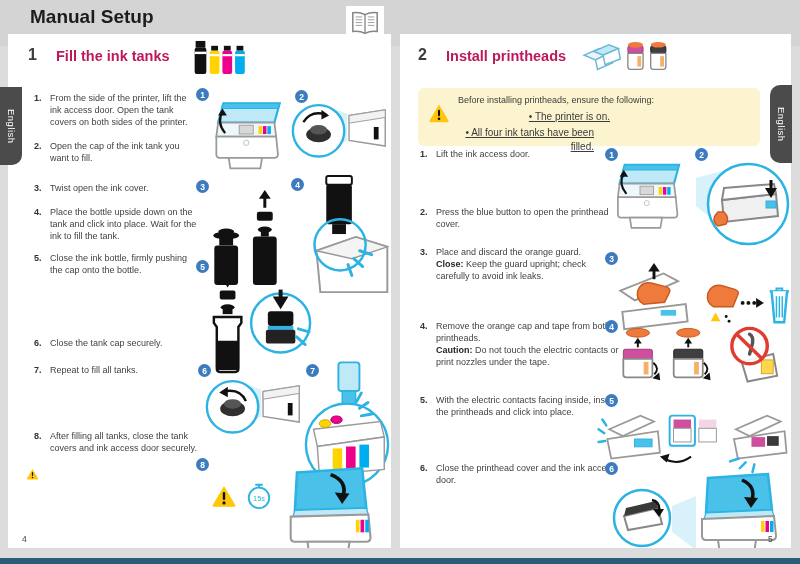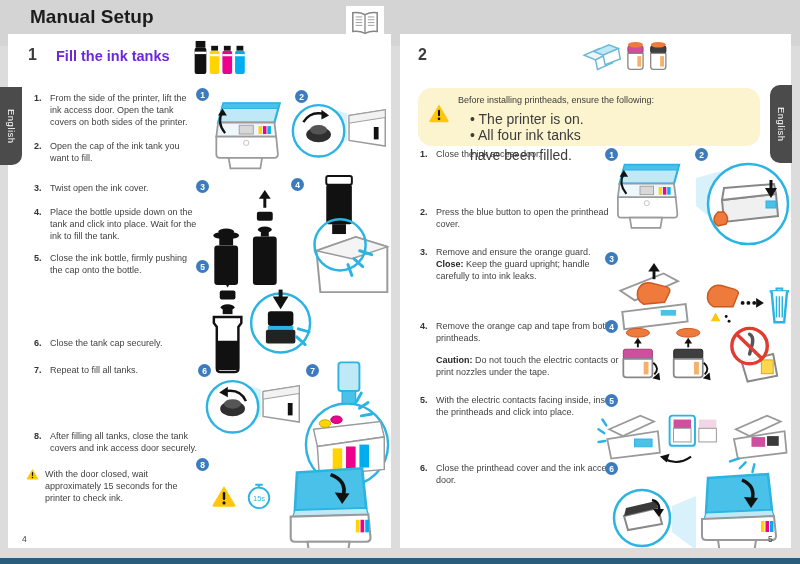--- a/index.html
+++ b/index.html
@@ -14,34 +14,34 @@
               display:flex; align-items:center; justify-content:center; z-index:5; }
   .page { position:absolute; top:34px; height:514px; background:#fff; overflow:hidden; }
   .page-left  { left:8px;   width:383px; }
   .page-right { left:400px; width:391px; }
   .lang-tab { position:absolute; width:22px; height:78px; background:#4b4b4b; z-index:6;
               display:flex; align-items:center; justify-content:center; }
   .lang-tab span { writing-mode:vertical-rl; font-size:9.5px; color:#fff; letter-spacing:.5px; }
   .tab-left  { left:0;     top:87px; border-radius:0 0 10px 0; }
   .tab-right { left:770px; top:85px; border-radius:10px 0 0 10px; }
   .sec-num   { position:absolute; font-size:16px; font-weight:bold; color:#3c3c3c; }
-  .sec-title { position:absolute; font-size:14.5px; font-weight:bold; color:#6d28d9; }
+  .sec-title { position:absolute; font-size:14.5px; font-weight:bold; color:#be185d; }
   .step { position:absolute; display:flex; gap:5px; font-size:9px; color:#424242; line-height:1.35; }
   .step .step-num { font-weight:bold; min-width:11px; color:#333; }
   .step b { color:#262626; }
   .lcol .step-text { width:150px; }
   .rcol .step-text { width:185px; }
   .fig-badge { position:absolute; width:13px; height:13px; border-radius:50%; background:#3c7cbe;
                color:#fff; font-size:8.5px; font-weight:bold; display:flex; align-items:center;
                justify-content:center; z-index:3; }
   .fig { position:absolute; }
   .notice { position:absolute; left:18px; top:54px; width:342px; height:58px;
-            background:#fcf3cf; border-radius:14px; }
+            background:#fcf3cf; border-radius:6px;text-align:right; }
   .notice-intro { position:absolute; left:40px; top:7px; font-size:9px; color:#3c3c3c; }
-  .bullet { position:absolute; font-size:14px; color:#3c3c3c; line-height:1.4; }
+  .bullet { position:absolute; font-size:10px; color:#3c3c3c; line-height:1.4;text-decoration:underline; }
   .bullet::before { content:"•   "; }
   .door-warning { position:absolute; display:flex; gap:6px; font-size:9px; color:#424242; line-height:1.35; }
   .door-warning .dw-text { width:150px; }
   .pagenum { position:absolute; font-size:8.5px; color:#444; }
   .bottom-bar { position:absolute; left:0; bottom:0; width:800px; height:6px; background:#2a5d7c; }
 </style>
 </head>
 <body>
 
 <div class="header-band">
@@ -111,21 +111,20 @@
   <div class="step" style="left:26px;top:396px">
     <span class="step-num">8.</span>
     <span class="step-text">After filling all tanks, close the tank covers and ink access door securely.</span>
   </div>
   <div class="door-warning" style="left:18px;top:434px">
     <svg width="13" height="12" viewBox="0 0 30 27">
       <path d="M15 2 L28 24 Q29 26 26 26 H4 Q1 26 2 24 Z" fill="#ffc60b"></path>
       <rect x="13.6" y="9" width="2.8" height="9" rx="1.4" fill="#111"></rect>
         <circle cx="15" cy="21.5" r="1.8" fill="#111"></circle>
     </svg>
-    <span class="dw-text">With the door closed, wait approximately 15 seconds for the printer to check ink.</span>
   </div>
 
   <div class="fig-badge" style="left:188px;top:54px">1</div>
   <svg class="fig" style="left:196px;top:60px" width="88" height="88" viewBox="0 0 100 95">
     <path d="M22 8 L86 8 L80 30 L16 30 Z" fill="#bfe9f7" stroke="#2bb3e3" stroke-width="2.5"></path>
     <path d="M22 8 L86 8 L84 14 L20 14 Z" fill="#49c1e8" stroke="#2bb3e3" stroke-width="1.2"></path>
     <path d="M16 30 L80 30 L82 46 L14 46 Z" fill="#eef7fb" stroke="#9a9a9a" stroke-width="2"></path>
     <rect x="40" y="33" width="16" height="10" fill="#d8d8d8" stroke="#9a9a9a"></rect>
     <rect x="62" y="34" width="4" height="9" fill="#ffd400"></rect>
       <rect x="67" y="34" width="4" height="9" fill="#ec008c"></rect>
@@ -253,20 +252,21 @@
     <path d="M30 76 L70 76 L68 90 L32 90 Z" fill="#fff" stroke="#9a9a9a" stroke-width="2"></path>
     <path d="M52 12 Q68 18 64 32" fill="none" stroke="#111" stroke-width="3.5"></path>
       <polygon points="63,40 56,29 70,30" fill="#111"></polygon>
   </svg>
 
   <div class="pagenum" style="left:14px;top:500px">4</div>
 </div>
 
 <div class="page page-right rcol">
   <div class="sec-num" style="left:18px;top:12px">2</div>
+  <div class="sec-title" style="left:46px;top:14px">Install printheads</div>
   <svg class="fig" style="left:178px;top:6px" width="95" height="38" viewBox="0 0 95 40">
     <path d="M4 16 L20 9 L32 13 L16 21 Z" fill="#eaf6fb" stroke="#6ab7d8" stroke-width="1.5"></path>
     <path d="M16 21 L32 13 L34 24 L18 31 Z" fill="#fff" stroke="#6ab7d8" stroke-width="1.5"></path>
     <path d="M14 12 L30 5 L40 9 L24 16 Z" fill="#bfe9f7" stroke="#6ab7d8" stroke-width="1.5"></path>
     <path d="M24 16 L40 9 L42 20 L26 26 Z" fill="#fff" stroke="#6ab7d8" stroke-width="1.5"></path>
     <rect x="50" y="6" width="16" height="8" rx="2" fill="#cf4f9e" stroke="#a03c78" stroke-width="1"></rect>
     <path d="M50 14 h16 v14 q0 3 -3 3 h-10 q-3 0 -3 -3 z" fill="#fff" stroke="#888" stroke-width="1.4"></path>
     <rect x="60" y="17" width="4" height="11" fill="#f5b06a"></rect>
     <ellipse cx="58" cy="5" rx="8" ry="3" fill="#ee7a3c"></ellipse>
     <rect x="74" y="6" width="16" height="8" rx="2" fill="#3f3f3f" stroke="#222" stroke-width="1"></rect>
@@ -276,46 +276,46 @@
   </svg>
 
   <div class="notice">
     <svg style="position:absolute;left:10px;top:15px" width="22" height="20" viewBox="0 0 30 27">
       <path d="M15 2 L28 24 Q29 26 26 26 H4 Q1 26 2 24 Z" fill="#ffc60b"></path>
       <rect x="13.6" y="9" width="2.8" height="9" rx="1.4" fill="#111"></rect>
         <circle cx="15" cy="21.5" r="1.8" fill="#111"></circle>
     </svg>
     <div class="notice-intro">Before installing printheads, ensure the following:</div>
     <div class="bullet" style="left:52px;top:22px;width:140px">The printer is on.</div>
-    <div class="bullet" style="left:52px;top:38px;width:140px">All four ink tanks have been filled.</div>
+    <div class="bullet" style="left:36px;top:38px;width:140px">All four ink tanks have been filled.</div>
   </div>
 
   <div class="step" style="left:20px;top:114px">
     <span class="step-num">1.</span>
     <span class="step-text">
-      <span>Close the ink access door.</span><br>
+      <span>Lift the ink access door.</span><br>
     </span>
   </div>
   <div class="step" style="left:20px;top:172px">
     <span class="step-num">2.</span>
     <span class="step-text">Press the blue button to open the printhead cover.</span>
   </div>
   <div class="step" style="left:20px;top:212px">
     <span class="step-num">3.</span>
     <span class="step-text">
-      <span>Remove and ensure the orange guard.</span><br>
+      <span>Place and discard the orange guard.</span><br>
       <b>Close:</b>
-      <span>Keep the guard upright; handle carefully to into ink leaks.</span>
+      <span>Keep the guard upright; check carefully to avoid ink leaks.</span>
     </span>
   </div>
   <div class="step" style="left:20px;top:286px">
     <span class="step-num">4.</span>
     <span class="step-text">
       <span>Remove the orange cap and tape from both printheads.</span>
-      <span style="display:block;margin-top:10px">
+      <span style="display:block;">
         <b>Caution:</b>
         <span>Do not touch the electric contacts or print nozzles under the tape.</span>
       </span>
     </span>
   </div>
   <div class="step" style="left:20px;top:360px">
     <span class="step-num">5.</span>
     <span class="step-text">With the electric contacts facing inside, insert the printheads and click into place.</span>
   </div>
   <div class="step" style="left:20px;top:428px">

